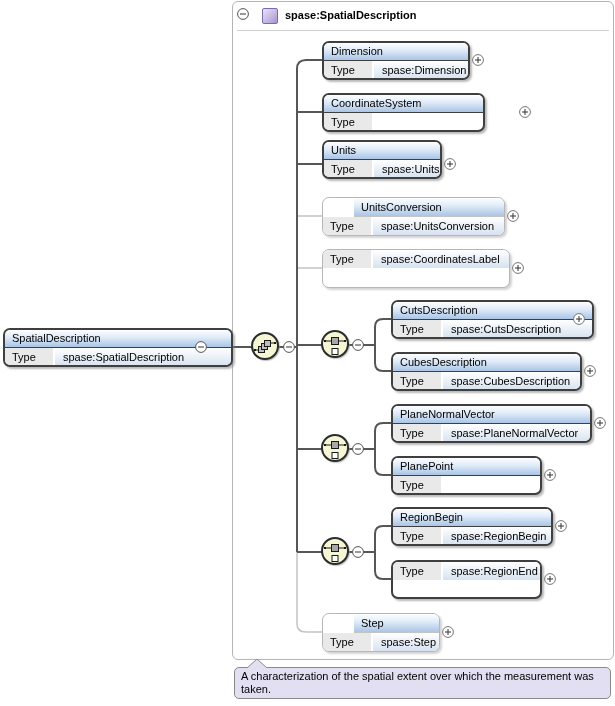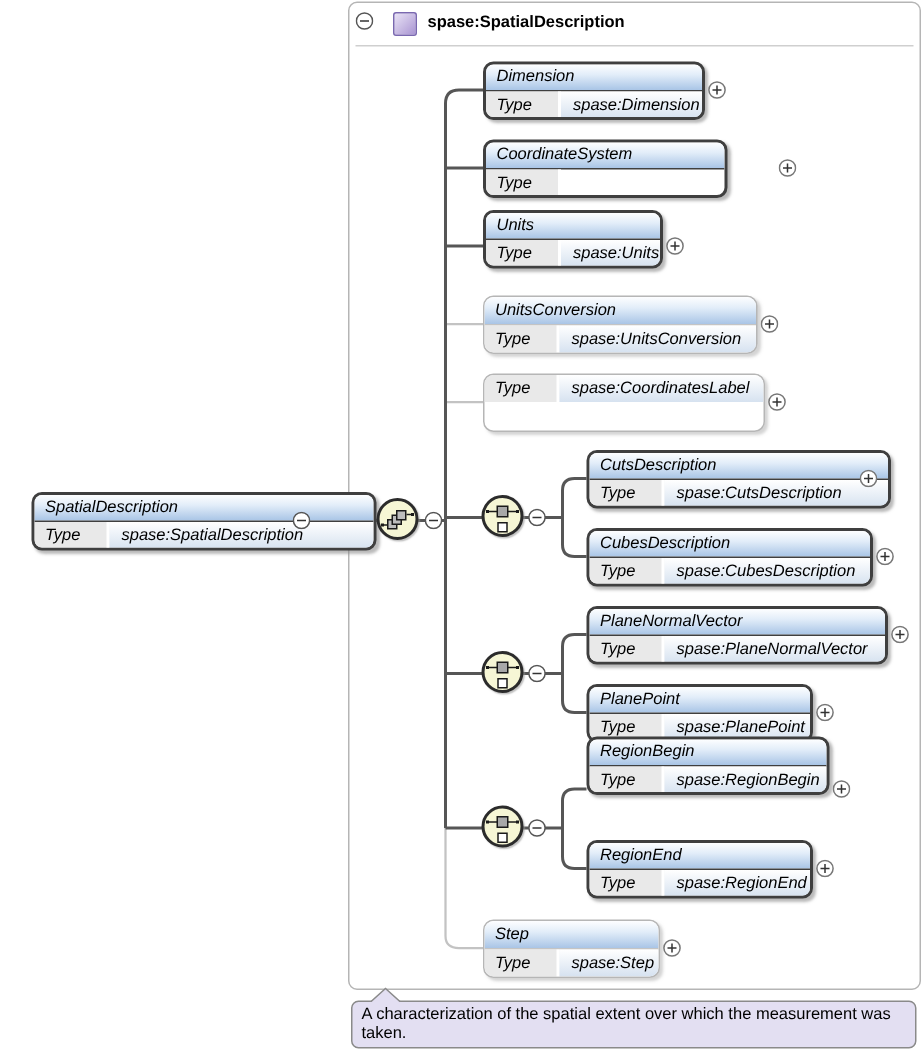--- a/index.html
+++ b/index.html
@@ -14,42 +14,42 @@
   .ct-icon{position:absolute;left:25px;top:6px;width:14px;height:14px;border:1px solid #7a68b0;
     border-radius:2px;background:linear-gradient(135deg,#e9e3f6 0%,#c3b4e0 60%,#a894d2 100%);}
   .ct-title{position:absolute;left:48px;top:7px;font-weight:bold;white-space:nowrap;}
 
   
   svg.wires{position:absolute;left:0;top:0;z-index:1;}
 
   
   .node{position:absolute;height:39px;box-sizing:border-box;border:2px solid #3f3f3f;
     border-radius:7px;overflow:hidden;background:#fff;z-index:2;
-    box-shadow:2px 2px 2px rgba(130,130,130,.55);font-style:italic;}
+    box-shadow:2px 2px 2px rgba(130,130,130,.55);}
   .node .nh{height:17px;line-height:17px;padding-left:7px;border-bottom:1px solid #3f3f3f;
     background:linear-gradient(#fdfeff 0%,#e2edf9 40%,#a9c5e6 100%);white-space:nowrap;}
   .node .nt{display:flex;height:18px;line-height:18px;white-space:nowrap;}
   .node .tl{width:41px;padding-left:7px;background:#e9e9e9;border-right:2px solid #fff;}
   .node .tv{flex:1;padding-left:8px;background:linear-gradient(#ffffff,#d6e2f0);}
   .node.opt{border:1px solid #b6b6b6;box-shadow:2px 2px 2px rgba(170,170,170,.5);}
-  .node.opt .nh{height:18px;line-height:18px;border-bottom:1px solid #c4c4c4;}
+  .node.opt .nh{height:18px;line-height:18px;border-bottom:1px solid #c4c4c4;margin-left:31px;}
   .node.opt .nt{height:18px;}
 
   
-  .pos-root{left:21px;top:328px;width:230px}
+  .pos-root{left:3px;top:328px;width:230px}
   .pos-dim{left:322px;top:41px;width:148px}
   .pos-cs{left:322px;top:93px;width:163px}
   .pos-units{left:322px;top:140px;width:120px}
   .pos-uc{left:322px;top:197px;width:183px}
   .pos-cl{left:322px;top:249px;width:188px}
   .pos-cuts{left:391px;top:300px;width:203px}
   .pos-cubes{left:391px;top:352px;width:191px}
   .pos-pnv{left:391px;top:404px;width:201px}
   .pos-pp{left:391px;top:456px;width:151px}
-  .pos-rb{left:391px;top:491px;width:162px}
+  .pos-rb{left:391px;top:507px;width:162px}
   .pos-re{left:391px;top:560px;width:151px}
   .pos-step{left:322px;top:613px;width:118px}
 
   
   .comp{position:absolute;width:28px;height:28px;box-sizing:border-box;border:2px solid #2b2b2b;
     border-radius:50%;background:#f6f6d5;z-index:3;box-shadow:1px 1px 1px rgba(150,150,150,.6);}
   .comp svg{display:block;}
 
   
   .pm{position:absolute;width:12px;height:12px;z-index:4;}
@@ -154,32 +154,30 @@
     <div class="nh">PlaneNormalVector</div>
     <div class="nt">
         <span class="tl">Type</span>
         <span class="tv">spase:PlaneNormalVector</span>
       </div>
   </div>
   <div class="node pos-pp">
     <div class="nh">PlanePoint</div>
     <div class="nt">
         <span class="tl">Type</span>
-        <span class="tv">spase:PlanePoint</span>
       </div>
   </div>
   <div class="node pos-rb">
     <div class="nh">RegionBegin</div>
     <div class="nt">
         <span class="tl">Type</span>
         <span class="tv">spase:RegionBegin</span>
       </div>
   </div>
   <div class="node pos-re">
-    <div class="nh">RegionEnd</div>
     <div class="nt">
         <span class="tl">Type</span>
         <span class="tv">spase:RegionEnd</span>
       </div>
   </div>
   <div class="node opt pos-step">
     <div class="nh">Step</div>
     <div class="nt">
         <span class="tl">Type</span>
         <span class="tv">spase:Step</span>

